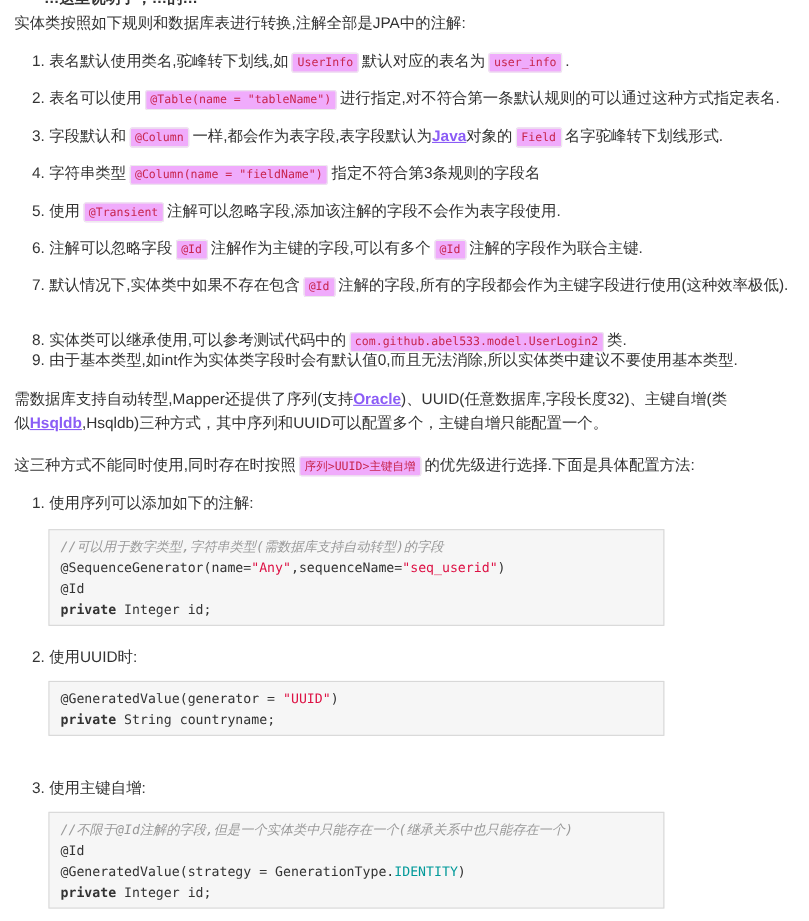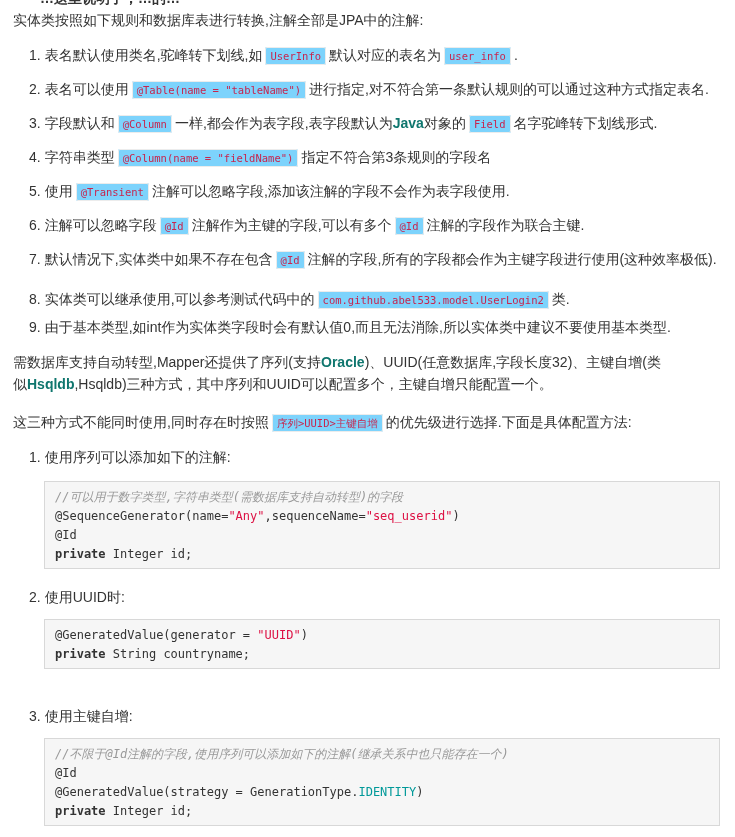--- a/index.html
+++ b/index.html
@@ -3,23 +3,23 @@
 <meta charset="utf-8">
 <style>
   html, body { margin:0; padding:0; background:#ffffff; }
   body { width:735px; height:837px; overflow:hidden; position:relative;
          font-family:"Liberation Sans","DejaVu Sans",sans-serif; font-size:14px; color:#333333; }
   .top-cut { position:absolute; left:40px; top:-10px; font-weight:bold; font-size:14px; color:#333; white-space:nowrap; }
   p.para { position:absolute; left:13px; margin:0; line-height:24px; white-space:nowrap; }
   .li { position:absolute; left:29px; margin:0; line-height:20px; white-space:nowrap; }
   .li .num { display:inline-block; margin-right:4px; }
   code.inl { font-family:"DejaVu Sans Mono","Liberation Mono",monospace; font-size:10.5px; color:#c7254e;
-             background:#7dd3fc; border:1px solid #ececec; border-radius:2px; padding:2px 4px; margin:0 3px; }
-  .red-bold { color:#0f766e; font-weight:bold; }
-  .pre { position:absolute; left:44px; width:676px; background:#f6f6f6; border:1px solid #d8d8d8;
+             background:#f0abfc; border:1px solid #ececec; border-radius:2px; padding:2px 4px; margin:0 3px; }
+  .red-bold { color:#8b5cf6; font-weight:bold;text-decoration:underline; }
+  .pre { position:absolute; left:44px; width:560px; background:#f6f6f6; border:1px solid #d8d8d8;
          font-family:"DejaVu Sans Mono","Liberation Mono",monospace; font-size:12px; color:#333;
          padding:6px 0 4px 10px; box-sizing:border-box; }
   .pre .line { height:19px; line-height:19px; white-space:pre; }
   .cmt { color:#999; font-style:italic; }
   .str { color:#d14; }
   .kw { font-weight:bold; color:#333; }
   .const { color:#009999; }
 </style>
 </head>
 <body>
@@ -32,21 +32,21 @@
   <p class="para" style="top:8px;">实体类按照如下规则和数据库表进行转换,注解全部是JPA中的注解:</p>
 
   <div id="rules">
       <div class="li" style="top: 45px;"><span class="num">1.</span><span>表名默认使用类名,驼峰转下划线,如</span><code class="inl">UserInfo</code><span>默认对应的表名为</span><code class="inl">user_info</code><span>.</span></div>
       <div class="li" style="top: 79px;"><span class="num">2.</span><span>表名可以使用</span><code class="inl">@Table(name = "tableName")</code><span>进行指定,对不符合第一条默认规则的可以通过这种方式指定表名.</span></div>
       <div class="li" style="top: 113px;"><span class="num">3.</span><span>字段默认和</span><code class="inl">@Column</code><span>一样,都会作为表字段,表字段默认为</span><span class="red-bold">Java</span><span>对象的</span><code class="inl">Field</code><span>名字驼峰转下划线形式.</span></div>
       <div class="li" style="top: 147px;"><span class="num">4.</span><span>字符串类型</span><code class="inl">@Column(name = "fieldName")</code><span>指定不符合第3条规则的字段名</span></div>
       <div class="li" style="top: 181px;"><span class="num">5.</span><span>使用</span><code class="inl">@Transient</code><span>注解可以忽略字段,添加该注解的字段不会作为表字段使用.</span></div>
       <div class="li" style="top: 215px;"><span class="num">6.</span><span>注解可以忽略字段</span><code class="inl">@Id</code><span>注解作为主键的字段,可以有多个</span><code class="inl">@Id</code><span>注解的字段作为联合主键.</span></div>
       <div class="li" style="top: 249px;"><span class="num">7.</span><span>默认情况下,实体类中如果不存在包含</span><code class="inl">@Id</code><span>注解的字段,所有的字段都会作为主键字段进行使用(这种效率极低).</span></div>
-      <div class="li" style="top: 289px;"><span class="num">8.</span><span>实体类可以继承使用,可以参考测试代码中的</span><code class="inl">com.github.abel533.model.UserLogin2</code><span>类.</span></div>
+      <div class="li" style="top: 299px;"><span class="num">8.</span><span>实体类可以继承使用,可以参考测试代码中的</span><code class="inl">com.github.abel533.model.UserLogin2</code><span>类.</span></div>
       <div class="li" style="top: 317px;"><span class="num">9.</span><span>由于基本类型,如int作为实体类字段时会有默认值0,而且无法消除,所以实体类中建议不要使用基本类型.</span></div>
     </div>
 
   <p class="para" id="mapper1" style="top:350px;"><span>需数据库支持自动转型,Mapper还提供了序列(支持</span><span class="red-bold">Oracle</span><span>)、UUID(任意数据库,字段长度32)、主键自增(类</span></p>
   <p class="para" id="mapper2" style="top:372px;"><span>似</span><span class="red-bold">Hsqldb</span><span>,Hsqldb)三种方式，其中序列和UUID可以配置多个，主键自增只能配置一个。</span></p>
   <p class="para" id="priority" style="top:410px;"><span>这三种方式不能同时使用,同时存在时按照</span><code class="inl">序列&gt;UUID&gt;主键自增</code><span>的优先级进行选择.下面是具体配置方法:</span></p>
 
   <div id="methods">
       <div class="li" style="top: 447px;"><span class="num">1.</span><span>使用序列可以添加如下的注解:</span></div>
       <div class="pre" style="top: 481px;">
@@ -55,19 +55,19 @@
         <div class="line"><span>@Id</span></div>
         <div class="line"><span class="kw">private</span><span> Integer id;</span></div>
       </div>
       <div class="li" style="top: 587px;"><span class="num">2.</span><span>使用UUID时:</span></div>
       <div class="pre" style="top: 619px;">
         <div class="line"><span>@GeneratedValue(generator = </span><span class="str">"UUID"</span><span>)</span></div>
         <div class="line"><span class="kw">private</span><span> String countryname;</span></div>
       </div>
       <div class="li" style="top: 706px;"><span class="num">3.</span><span>使用主键自增:</span></div>
       <div class="pre" style="top: 738px;">
-        <div class="line"><span class="cmt">//不限于@Id注解的字段,使用序列可以添加如下的注解(继承关系中也只能存在一个)</span></div>
+        <div class="line"><span class="cmt">//不限于@Id注解的字段,但是一个实体类中只能存在一个(继承关系中也只能存在一个)</span></div>
         <div class="line"><span>@Id</span></div>
         <div class="line"><span>@GeneratedValue(strategy = GenerationType.</span><span class="const">IDENTITY</span><span>)</span></div>
         <div class="line"><span class="kw">private</span><span> Integer id;</span></div>
       </div>
     </div>
 </div>
 
 </body></html>

